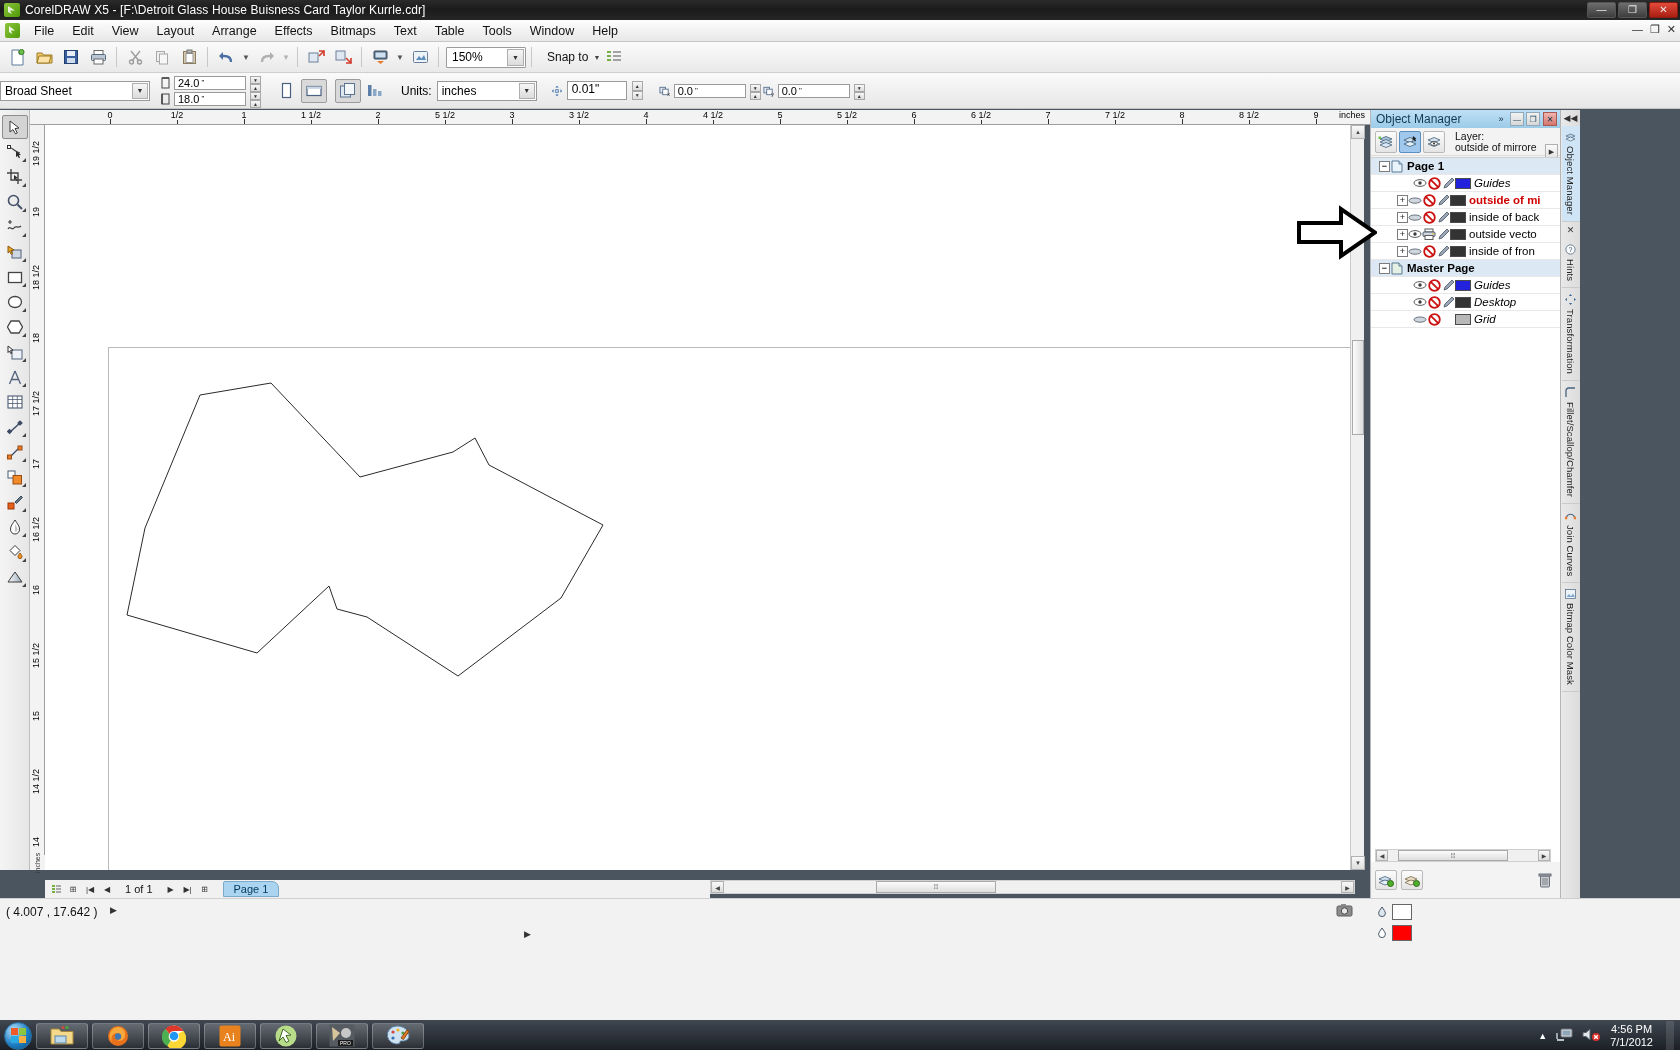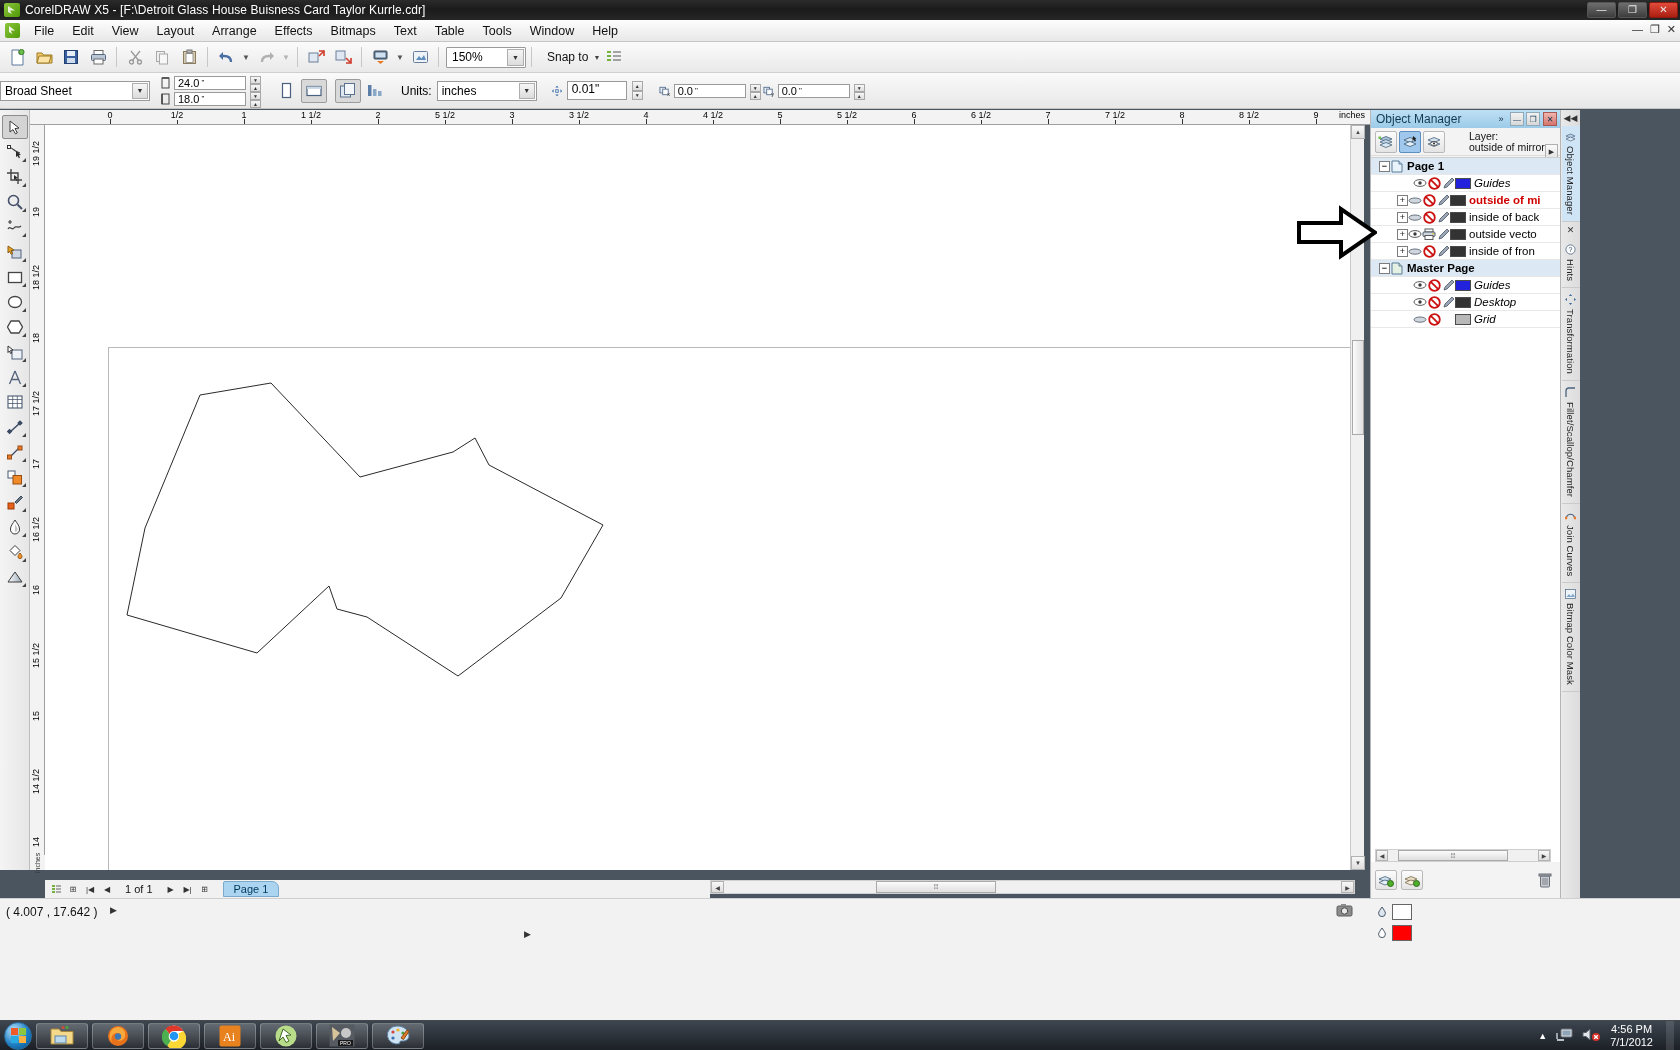--- a/index.html
+++ b/index.html
@@ -288,21 +288,21 @@
     height:28px; display:flex; align-items:center; padding-left:4px; gap:2px;
     background:#f3f3f3; border-bottom:1px solid #dcdcdc;
   }
   .dtool{
     width:22px;height:22px; border:1px solid #b9b9b9; border-radius:2px;
     background:linear-gradient(to bottom,#fcfcfc,#e4e4e4);
     display:flex;align-items:center;justify-content:center;
   }
   .dtool.on{ background:#9fc8ec; border-color:#5b8fbf; }
   .layer-label{
-    margin-left:22px; font-size:10.5px; color:#111; line-height:11px; max-width:92px;
+    margin-left:8px; font-size:10.5px; color:#111; line-height:11px; max-width:92px;
     overflow:hidden; white-space:nowrap;
   }
   .layer-label .lbl2{ color:#111; }
   .dk-arrow-right{
     position:absolute; right:2px; top:34px; width:13px;height:16px;
     background:linear-gradient(to bottom,#fafafa,#e2e2e2); border:1px solid #b0b0b0;
     display:flex;align-items:center;justify-content:center; font-size:7px;color:#333;
   }
 
   .om-tree{ position:absolute; left:0; top:47px; width:190px; height:705px; background:#fff;

